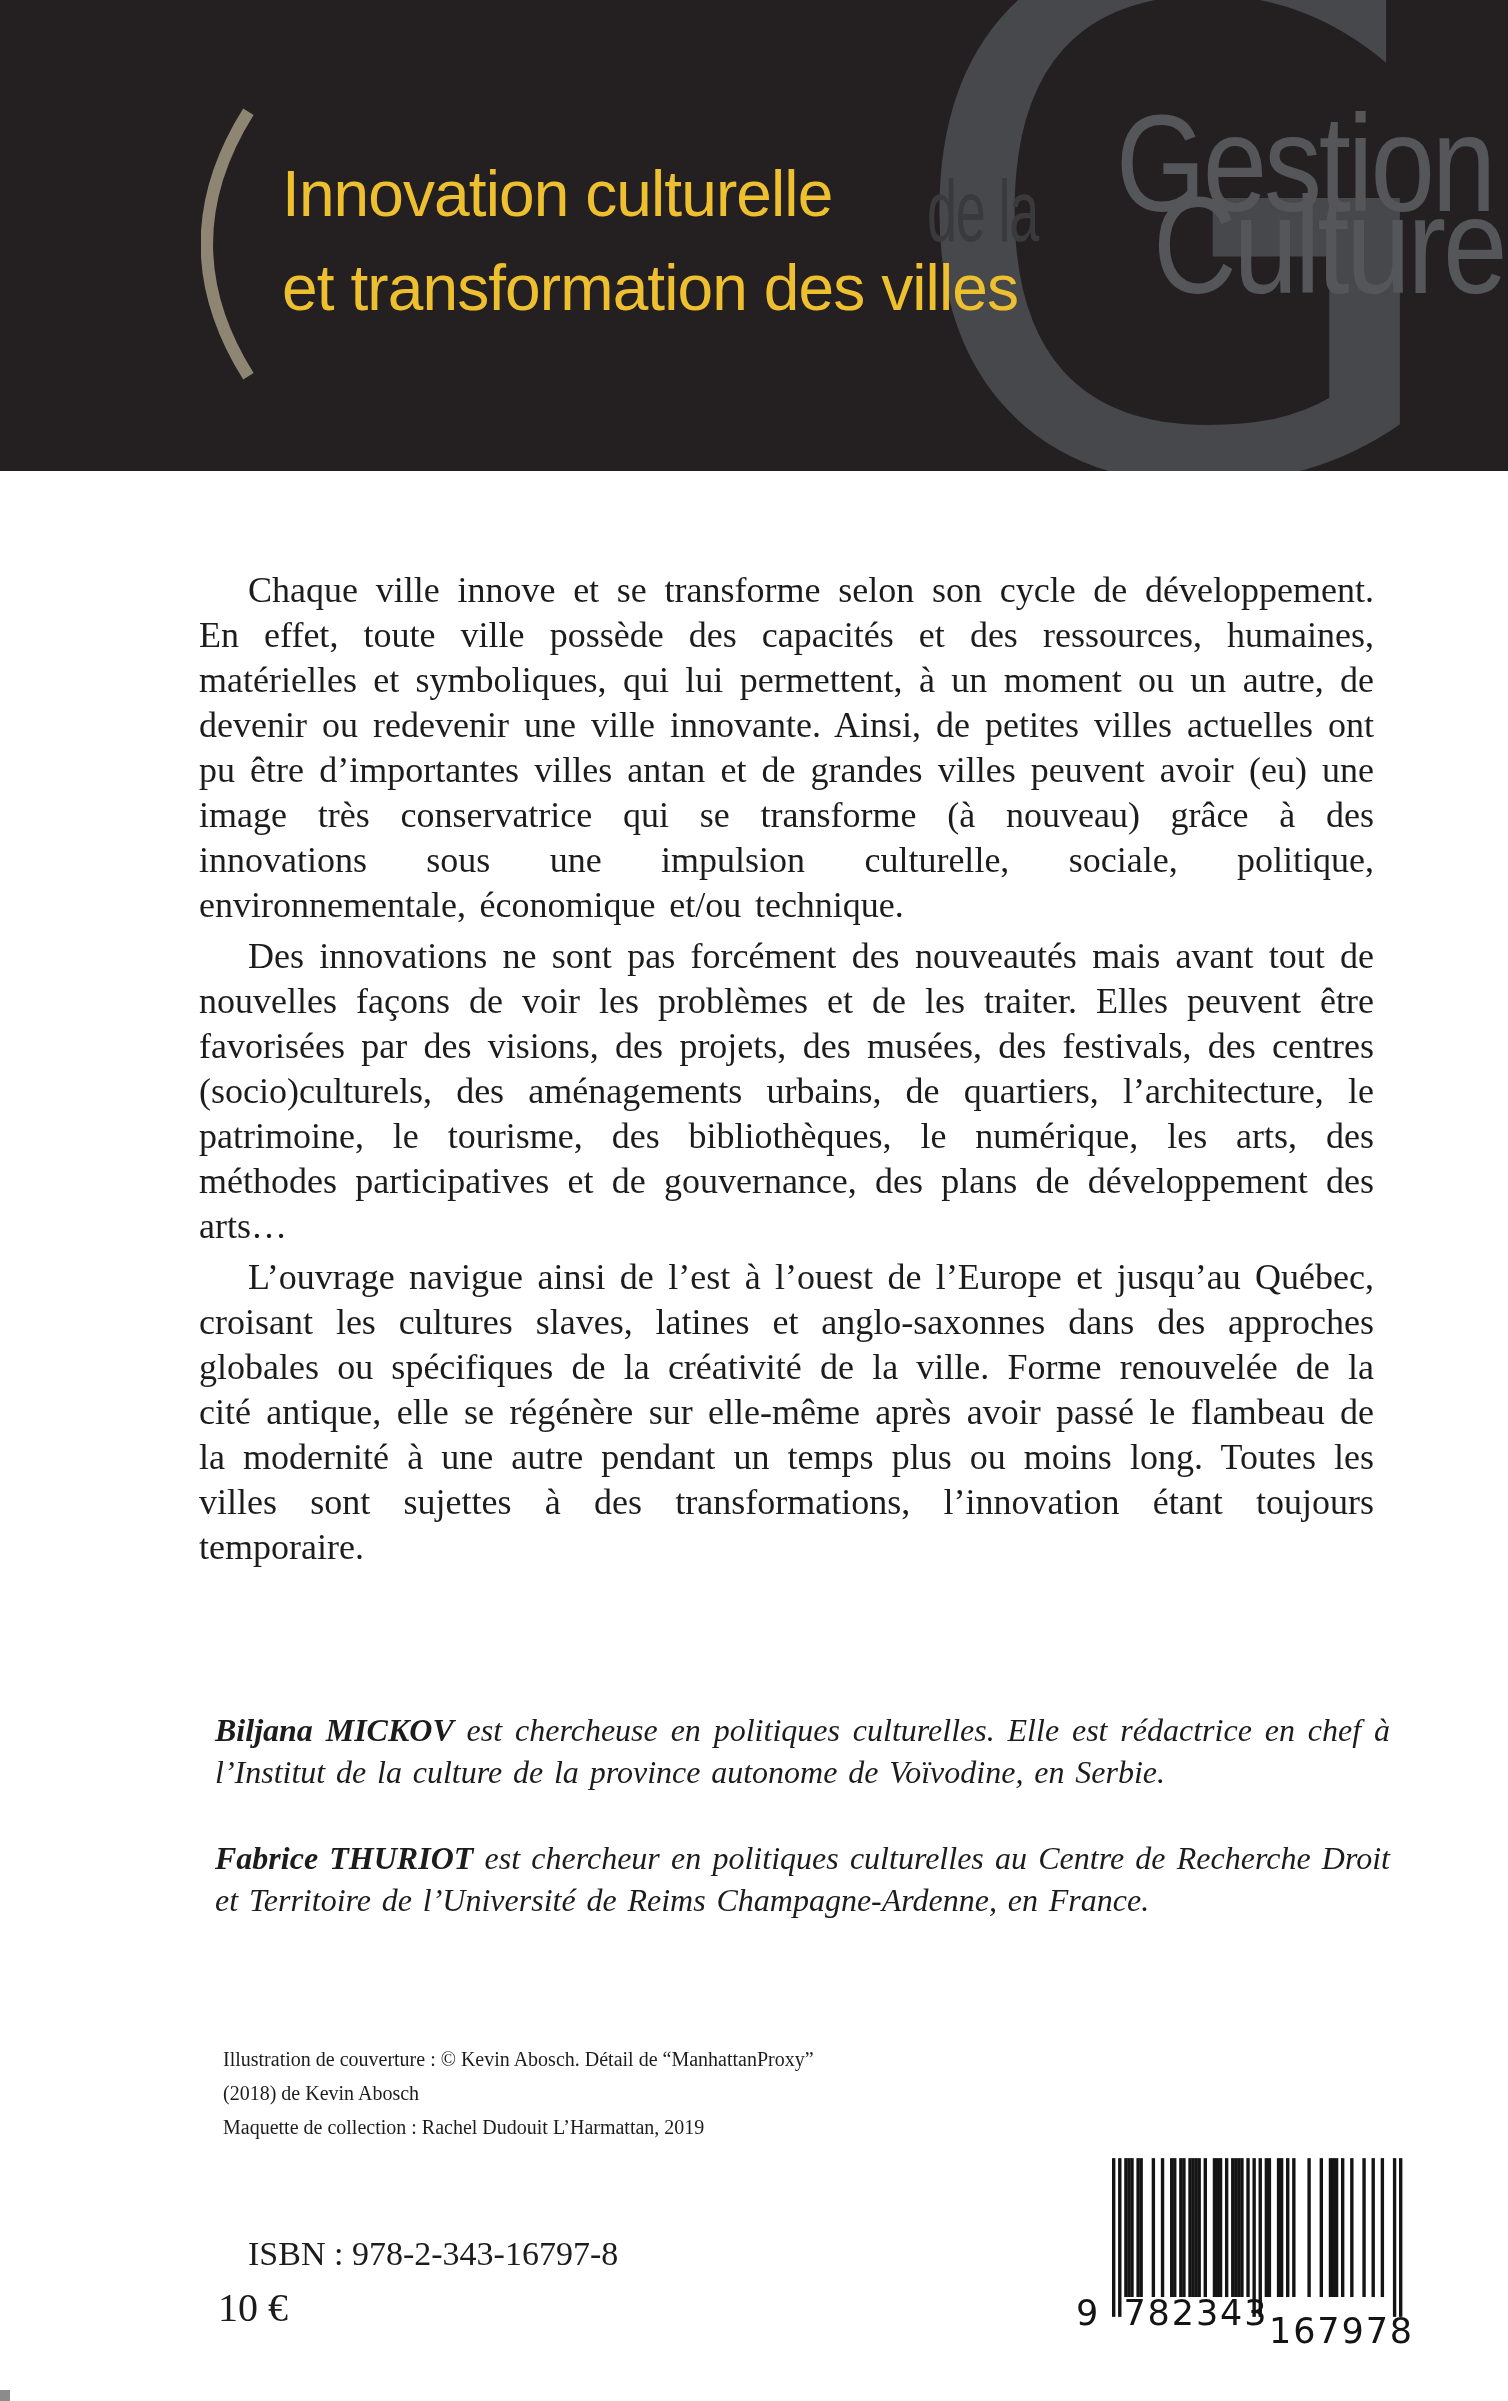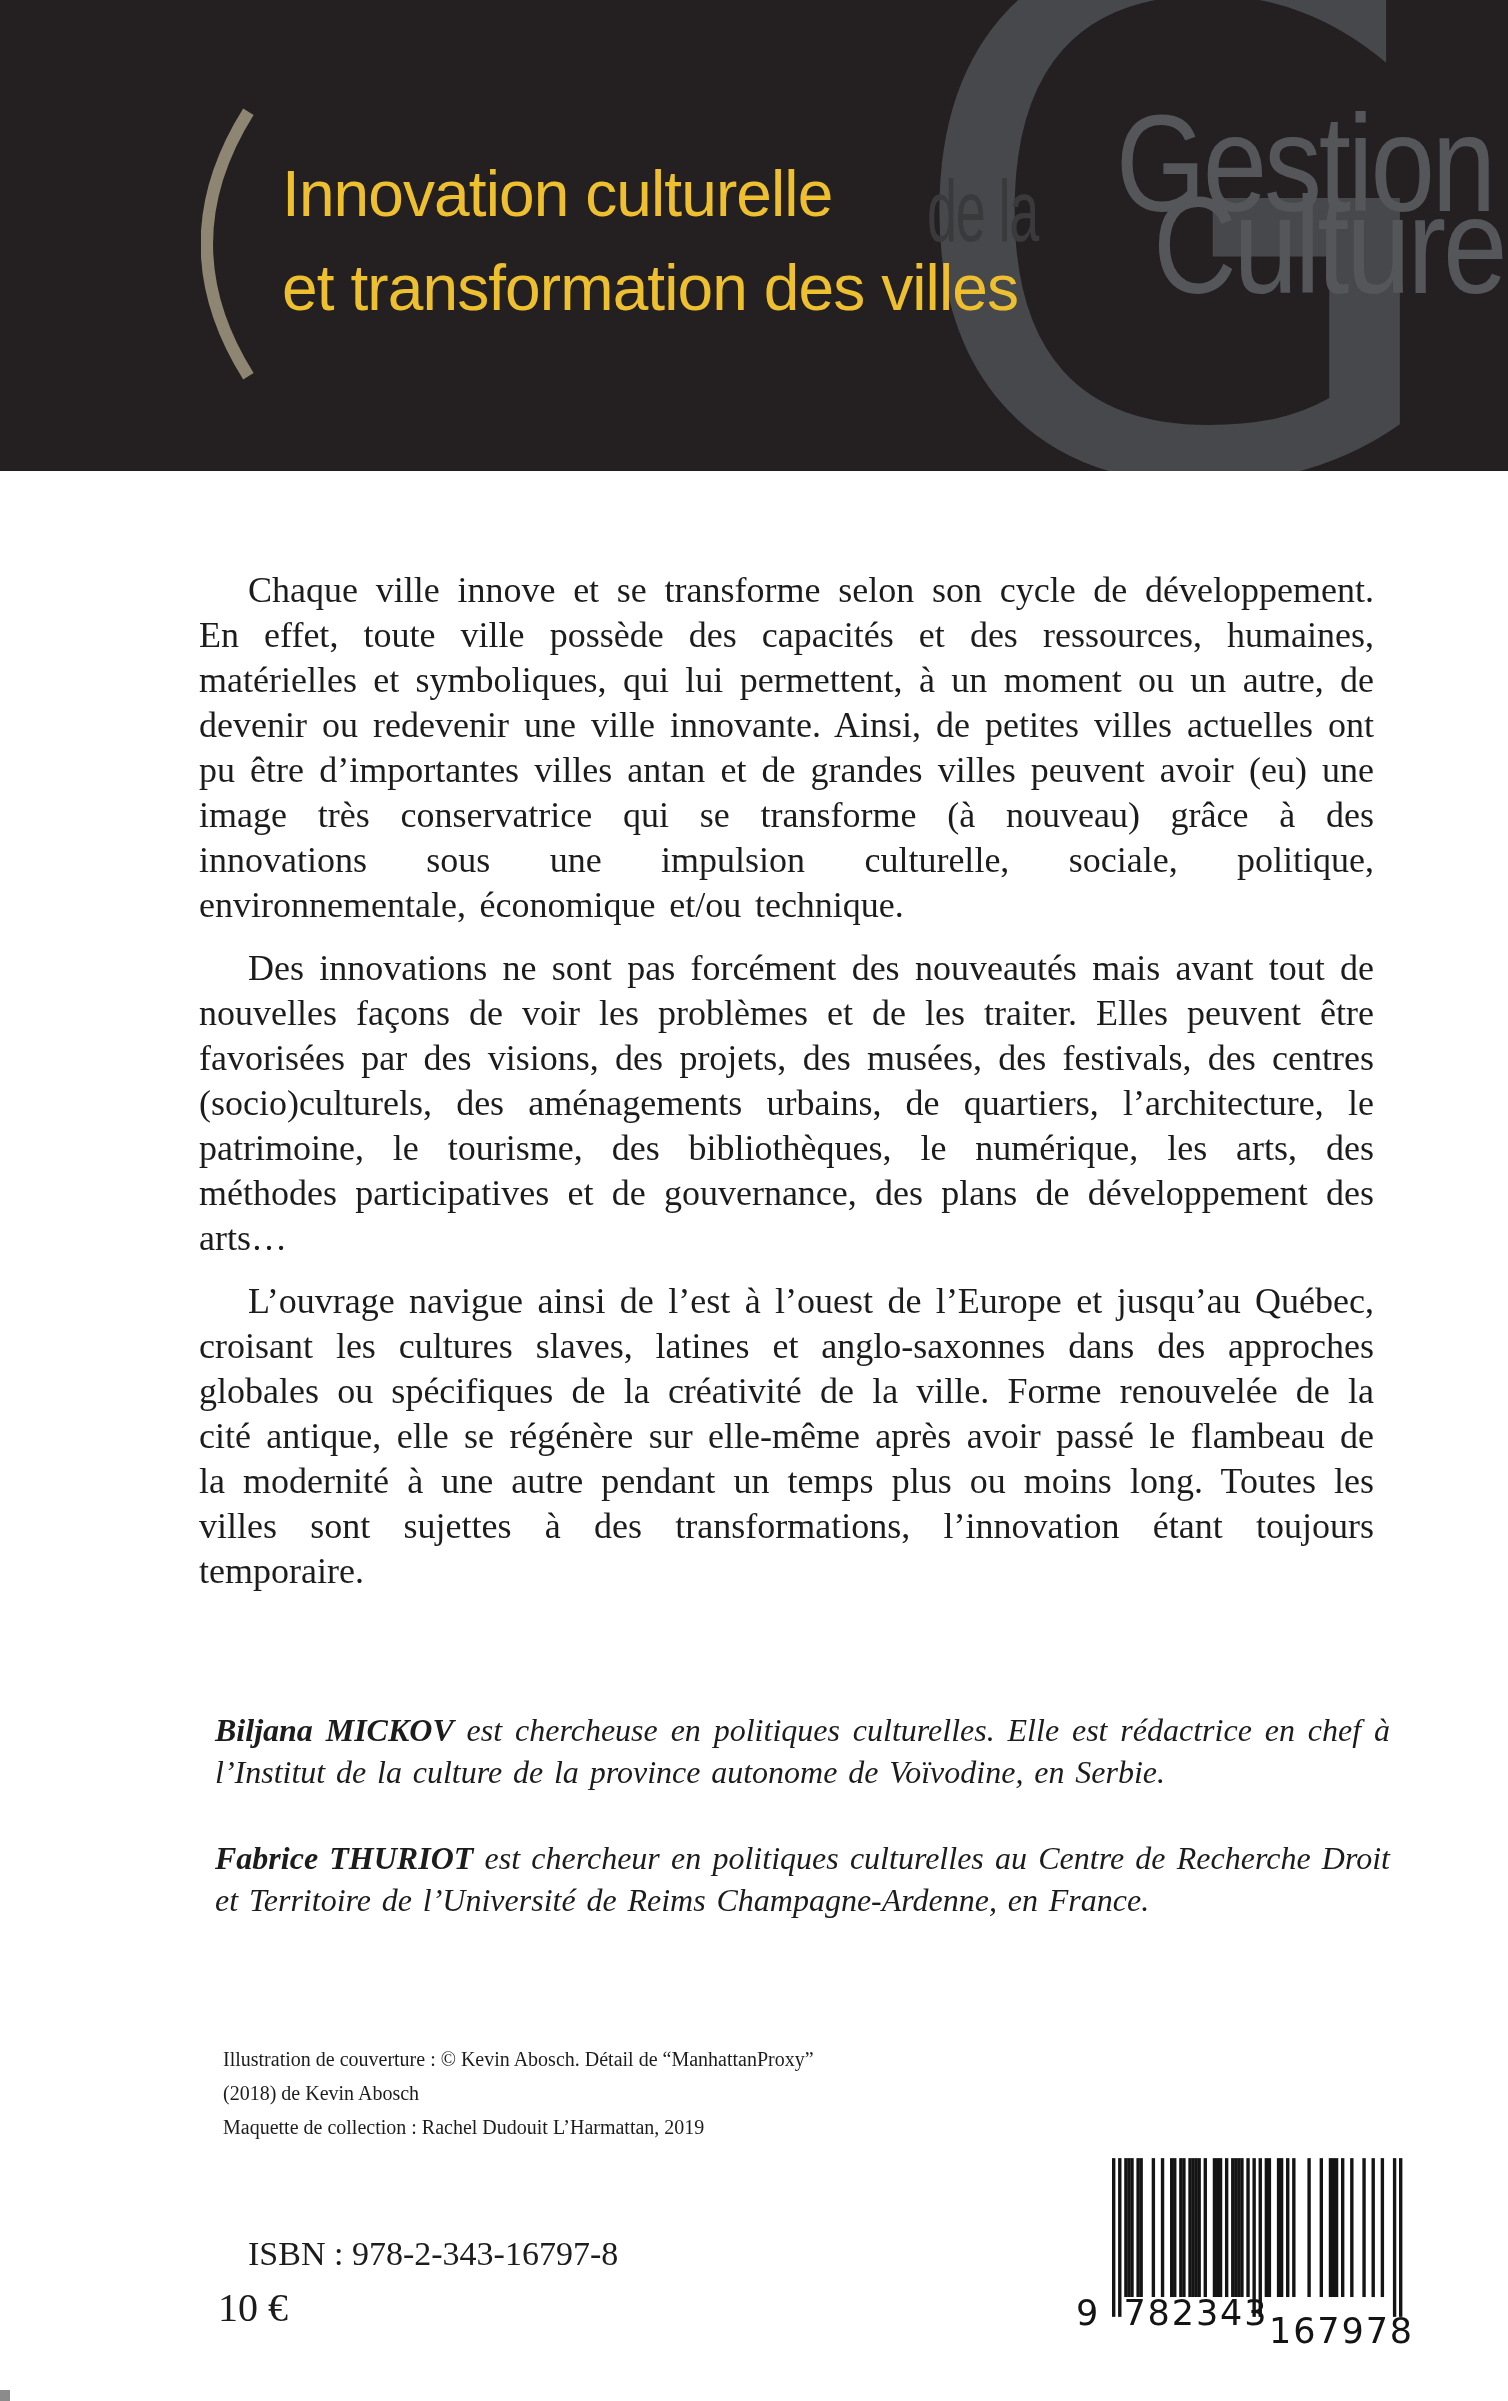--- a/index.html
+++ b/index.html
@@ -39,21 +39,21 @@
     letter-spacing:-0.9px;color:var(--title,#eec02f);white-space:nowrap;
   }
   .title-line-1{top:162px;}
   .title-line-2{top:256px;}
   
   .synopsis{
     position:absolute;left:199px;top:568px;width:1175px;
     font-size:36px;line-height:45px;text-align:justify;word-spacing:4.7px;
   }
   .synopsis p{margin:0;text-indent:49px;}
-  .synopsis p + p{margin-top:18px;}
+  .synopsis p + p{margin-top:6px;}
   
   .bios{
     position:absolute;left:215px;top:1709px;width:1175px;
     font-style:italic;font-size:32px;line-height:42px;
     text-align:justify;word-spacing:2.8px;
   }
   .bio{margin:0;}
   .bio + .bio{margin-top:44px;}
   .bio b{font-weight:bold;}
   

